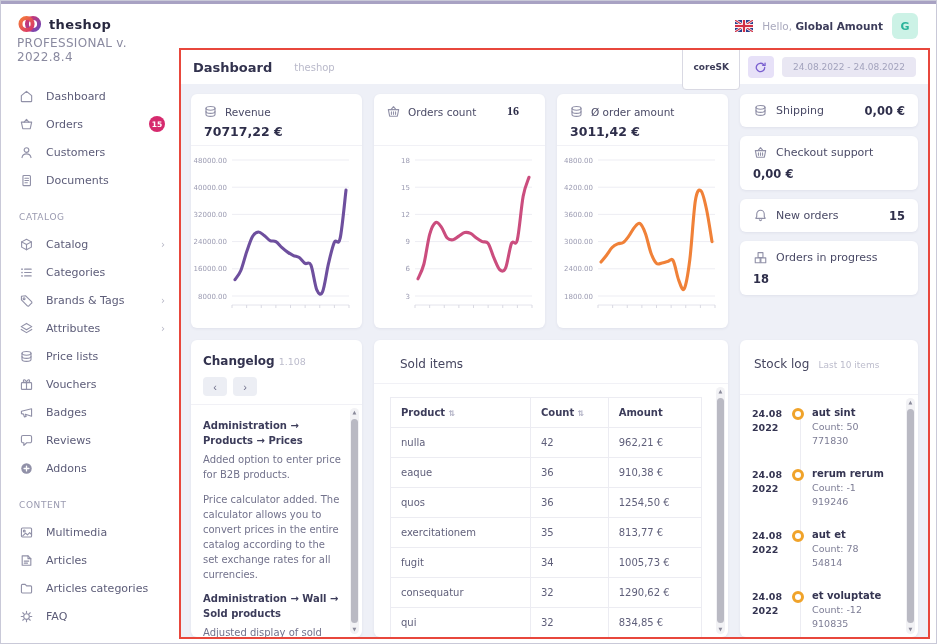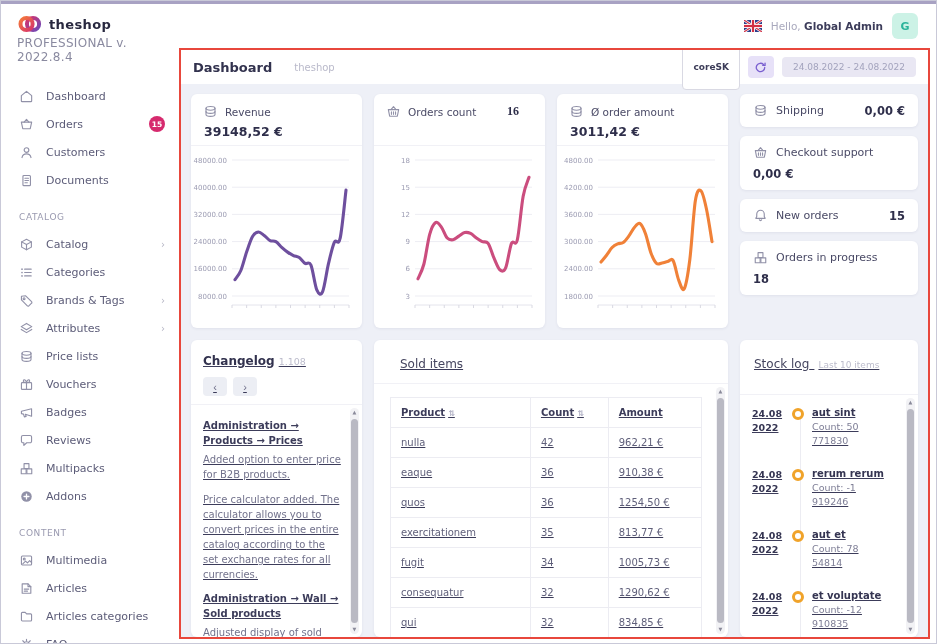--- a/index.html
+++ b/index.html
@@ -44,21 +44,21 @@
   .hdr-right { margin-left:auto; display:flex; align-items:center; gap:8px; }
   .btn-store { background:#fff; border:1px solid #d9d9e3; border-radius:4px; font-size:9px; font-weight:bold;
                color:#3c3c58; padding:17px 10px; cursor:pointer; font-family:inherit; }
   .btn-refresh { width:26px; height:22px; border:none; border-radius:4px; background:#e7e1f8; color:#7a5fd0;
                  display:flex; align-items:center; justify-content:center; cursor:pointer; }
   .btn-refresh svg { width:13px; height:13px; }
   .date-pill { background:#e9e7f3; border-radius:4px; padding:5px 11px; font-size:9px; color:#a3a3bd; cursor:pointer; }
 
   .content { flex:1; padding:10px 10px 0; display:flex; flex-direction:column; overflow:hidden; }
   .row1 { display:flex; gap:12px; flex:0 0 234px; }
-  .row2 { display:flex; gap:12px; margin-top:12px; flex:1; min-height:0;text-decoration:underline; }
+  .row2 { display:flex; gap:12px; margin-top:12px; flex:1; min-height:0; }
 
   .card { background:#fff; border-radius:6px; box-shadow:0 1px 3px rgba(45,45,90,.07); overflow:hidden; }
 
   
   .chart-card { width:171px; height:234px; display:flex; flex-direction:column; }
   .chart-head { flex:0 0 52px; padding:10px 12px 0; border-bottom:1px solid #f1f1f6; }
   .ch-row { display:flex; align-items:center; gap:7px; }
   .ch-title { font-size:10.5px; color:#4a4a66; }
   .ch-val-inline { margin-left:auto; margin-right:14px; font-size:12px; font-weight:bold; color:#2e2e4a;font-family:Liberation Serif, serif; }
   .ch-val-block { font-size:12.5px; font-weight:bold; color:#2e2e4a; margin:5px 0 0 1px; }
@@ -274,31 +274,20 @@
               <svg viewBox="0 0 16 16">
                 <path fill="none" stroke="currentColor" stroke-width="1.2" stroke-linecap="round" stroke-linejoin="round" d="M2.6 4.2a1.6 1.6 0 0 1 1.6-1.6h7.6a1.6 1.6 0 0 1 1.6 1.6v4.6a1.6 1.6 0 0 1-1.6 1.6H8.2l-3 2.8v-2.8H4.2a1.6 1.6 0 0 1-1.6-1.6z"></path>
               </svg>
             </span>
             <span class="lbl">Reviews</span>
 
           </div>
           <div class="nav-item">
             <span class="nav-icon">
               <svg viewBox="0 0 16 16">
-                <rect fill="none" stroke="currentColor" stroke-width="1.2" stroke-linecap="round" stroke-linejoin="round" x="5.4" y="2.8" width="5.2" height="5.2"></rect>
-                <rect fill="none" stroke="currentColor" stroke-width="1.2" stroke-linecap="round" stroke-linejoin="round" x="2.4" y="8.4" width="5.2" height="5.2"></rect>
-                <rect fill="none" stroke="currentColor" stroke-width="1.2" stroke-linecap="round" stroke-linejoin="round" x="8.4" y="8.4" width="5.2" height="5.2"></rect>
-              </svg>
-            </span>
-            <span class="lbl">Multipacks</span>
-
-          </div>
-          <div class="nav-item">
-            <span class="nav-icon">
-              <svg viewBox="0 0 16 16">
                 <circle cx="8" cy="8" r="5.6" fill="currentColor"></circle>
                 <path d="M8 5.4v5.2M5.4 8h5.2" stroke="#fff" stroke-width="1.4" stroke-linecap="round"></path>
               </svg>
             </span>
             <span class="lbl">Addons</span>
 
           </div>
         </div>
 
       <div class="section-title">CONTENT</div>
@@ -354,21 +343,21 @@
         <svg viewBox="0 0 18 12" width="18" height="12">
           <rect width="18" height="12" fill="#2b3f8c"></rect>
           <path d="M0 0l18 12M18 0L0 12" stroke="#fff" stroke-width="2.6"></path>
           <path d="M0 0l18 12M18 0L0 12" stroke="#d22f44" stroke-width="1.1"></path>
           <rect x="7" width="4" height="12" fill="#fff"></rect>
             <rect y="4" width="18" height="4" fill="#fff"></rect>
           <rect x="7.9" width="2.2" height="12" fill="#d22f44"></rect>
             <rect y="4.9" width="18" height="2.2" fill="#d22f44"></rect>
         </svg>
       </span>
-      <span class="greet"><span>Hello,</span> <b>Global Admin</b></span>
+      <span class="greet"><span>Hello,</span> <b>Global Amount</b></span>
       <span class="avatar">G</span>
     </div>
 
     <div class="content-wrap">
       <div class="page-header">
         <span class="page-title">Dashboard</span>
         <span class="page-sub">theshop</span>
         <span class="hdr-right">
           <button class="btn-store">coreSK</button>
           <button class="btn-refresh">
@@ -394,21 +383,21 @@
                     <span class="nav-icon">
                       <svg viewBox="0 0 16 16">
                         <ellipse fill="none" stroke="currentColor" stroke-width="1.2" stroke-linecap="round" stroke-linejoin="round" cx="8" cy="4.6" rx="4.8" ry="2"></ellipse>
                         <path fill="none" stroke="currentColor" stroke-width="1.2" stroke-linecap="round" stroke-linejoin="round" d="M3.2 4.6v6.6c0 1.1 2.1 2 4.8 2s4.8-.9 4.8-2V4.6"></path>
                         <path fill="none" stroke="currentColor" stroke-width="1.2" stroke-linecap="round" stroke-linejoin="round" d="M3.2 8c0 1.1 2.1 2 4.8 2s4.8-.9 4.8-2"></path>
                       </svg>
                     </span>
                     <span class="ch-title">Revenue</span>
 
                   </div>
-                  <div class="ch-val-block">39148,52 €</div>
+                  <div class="ch-val-block">70717,22 €</div>
                 </div>
                 <div class="chart-slot"><svg width="165" height="172" viewBox="0 0 165 172">
                     <line x1="40" y1="12" x2="157" y2="12" stroke="#ededf3" stroke-width="1"></line>
                     <text x="35" y="14.5" text-anchor="end" font-size="7" fill="#9b9bb2">48000.00</text>
                     <line x1="40" y1="39.2" x2="157" y2="39.2" stroke="#ededf3" stroke-width="1"></line>
                     <text x="35" y="41.7" text-anchor="end" font-size="7" fill="#9b9bb2">40000.00</text>
                     <line x1="40" y1="66.4" x2="157" y2="66.4" stroke="#ededf3" stroke-width="1"></line>
                     <text x="35" y="68.9" text-anchor="end" font-size="7" fill="#9b9bb2">32000.00</text>
                     <line x1="40" y1="93.6" x2="157" y2="93.6" stroke="#ededf3" stroke-width="1"></line>
                     <text x="35" y="96.1" text-anchor="end" font-size="7" fill="#9b9bb2">24000.00</text>

